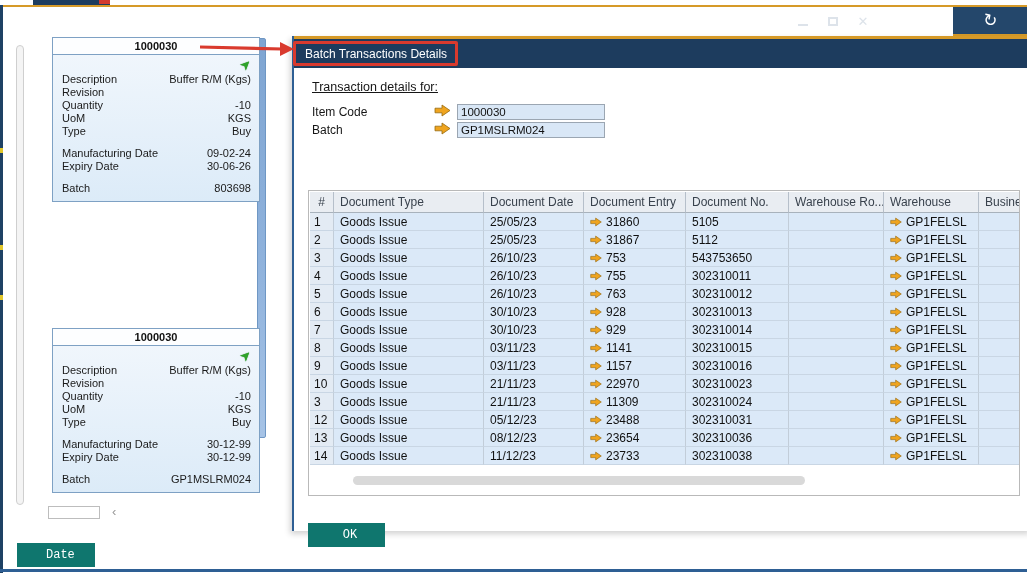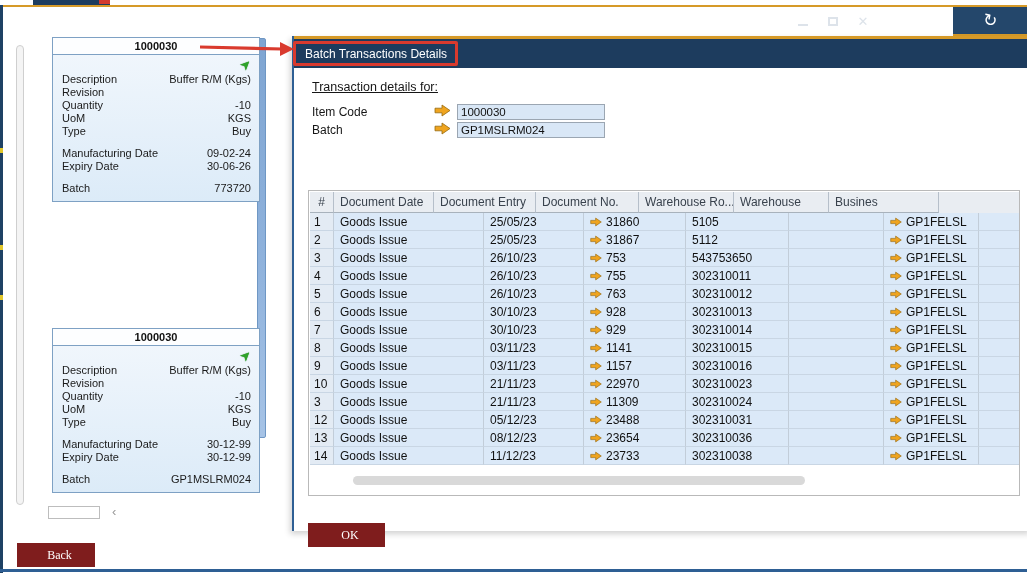--- a/index.html
+++ b/index.html
@@ -86,22 +86,22 @@
      background:#dbe9f8; font-size:12px; color:#111; }
   .t-row.head .t-cell { background:#e9edf2; border-right:1px solid #b6bfca; border-bottom:1px solid #a8b2bc;
      color:#39424d; }
   .t-cell.numcol { background:#e3ebf4; padding-left:4px; }
   .t-row.head .t-cell.numcol { background:#e9edf2; justify-content:center; padding-left:0; }
   .t-cell .cell-arrow { margin-right:4px; flex:none; display:inline-flex; }
   .h-scroll-thumb { position:absolute; left:44px; top:285px; width:452px; height:9px;
      background:#d9d9d9; border-radius:5px; }
 
   
-  .sap-btn { position:absolute; height:24px; background:#7f1d1d; border:none; color:#fff;
-     font-family:Liberation Serif, serif; font-size:12px; display:flex; align-items:center;
+  .sap-btn { position:absolute; height:24px; background:#0f766e; border:none; color:#fff;
+     font-family:Liberation Mono, monospace; font-size:12px; display:flex; align-items:center;
      cursor:pointer; padding:12px; }
   .sap-btn .accent { width:7px; height:100%; background:#e0a12d; flex:none; }
   .sap-btn .btn-label { flex:1; text-align:center; padding:0 10px; }
   .ok-btn { left:14px; top:455px; width:77px; }
   .back-btn { left:17px; top:543px; width:78px; }
 </style>
 </head>
 <body>
 
 <div class="screen">
@@ -170,21 +170,21 @@
                 <span class="val">09-02-24</span>
               </div>
               <div class="card-row">
                 <span class="lab">Expiry Date</span>
                 <span class="val">30-06-26</span>
               </div>
             </div>
             <div class="card-group">
               <div class="card-row">
                 <span class="lab">Batch</span>
-                <span class="val">773720</span>
+                <span class="val">803698</span>
               </div>
             </div>
           </div>
         </div>
         <div class="card" style="top: 292px;">
           <div class="card-title">1000030</div>
           <div class="card-body">
             <div class="card-icon-row"><span class="green-arrow">➤</span></div>
             <div class="card-group">
               <div class="card-row">
@@ -260,20 +260,21 @@
               <path d="M1 4.2h7V1l8 5.5-8 5.5V8.8H1z" fill="#efa41f" stroke="#96690f" stroke-width="0.8"></path>
             </svg>
         </span>
         <input class="field-input" readonly="" value="GP1MSLRM024" style="">
       </div>
 
       <div class="table-frame">
         <div class="tbl" id="table-mount">
             <div class="t-row head">
               <div class="t-cell numcol" style="width:24px">#</div>
+              <div class="t-cell" style="width:150px">Document Type</div>
               <div class="t-cell" style="width:100px">Document Date</div>
               <div class="t-cell" style="width:102px">Document Entry</div>
               <div class="t-cell" style="width:103px">Document No.</div>
               <div class="t-cell" style="width:95px">Warehouse Ro...</div>
               <div class="t-cell" style="width:95px">Warehouse</div>
               <div class="t-cell" style="width:110px">Busines</div>
             </div>
             <div class="t-row">
               <div class="t-cell numcol" style="width:24px">
                 <span>1</span>
@@ -786,16 +787,16 @@
         <span class="accent"></span>
         <span class="btn-label">OK</span>
       </button>
     </div>
   </div>
 
   <div class="anno-box"></div>
 
   <button class="sap-btn back-btn">
     <span class="accent"></span>
-    <span class="btn-label">Back</span>
+    <span class="btn-label">Date</span>
   </button>
 
 </div>
 
 </body></html>

